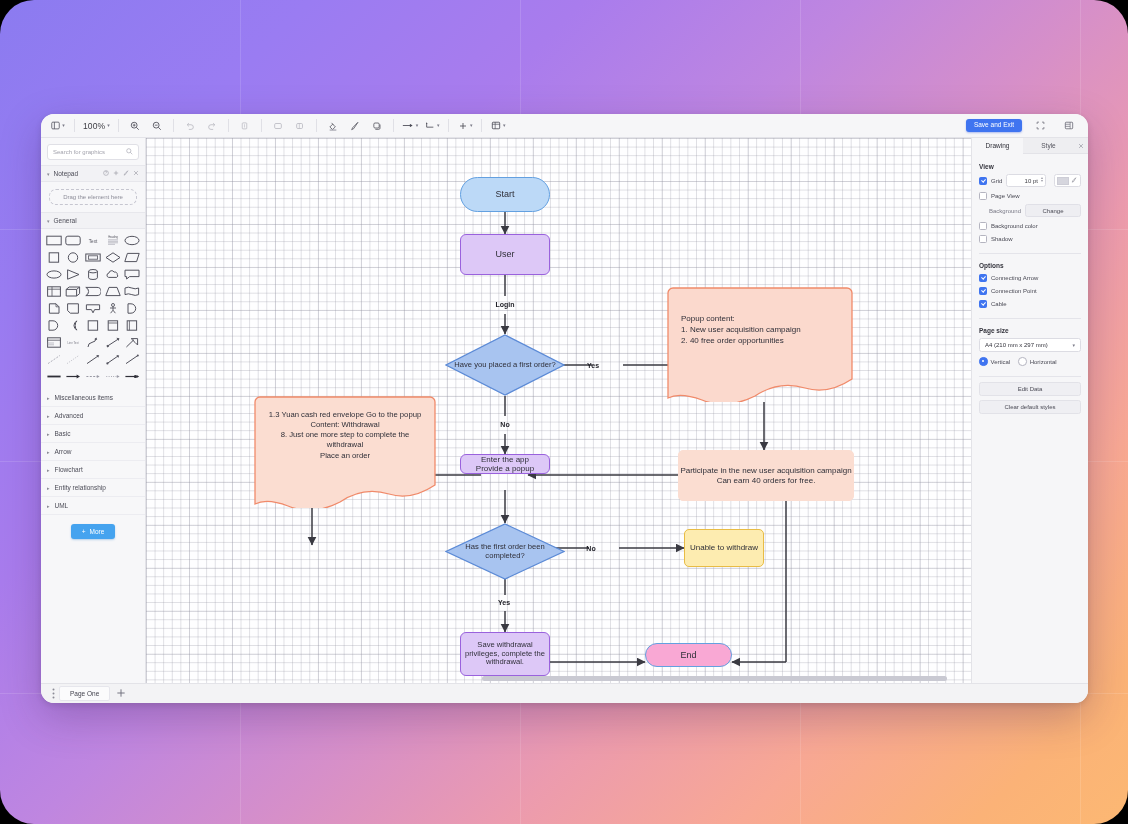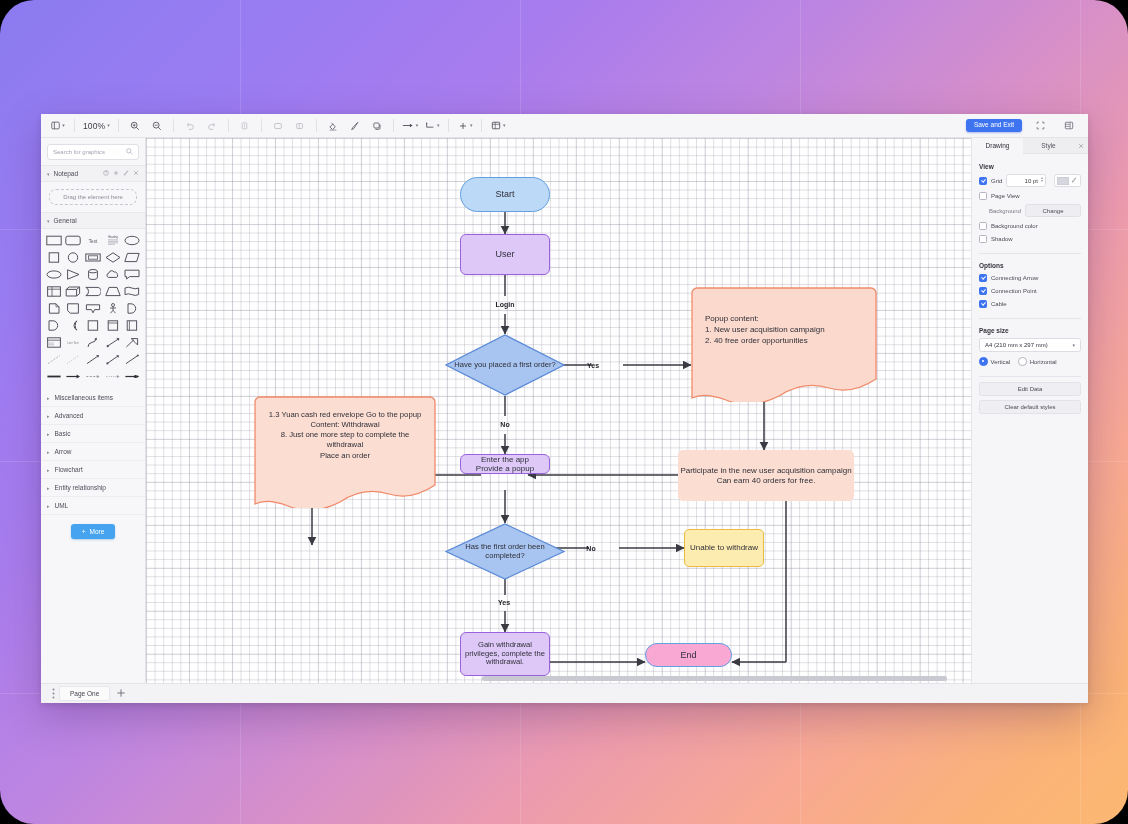--- a/index.html
+++ b/index.html
@@ -30,21 +30,21 @@
       linear-gradient(rgba(255,255,255,.13) 1px, transparent 1px),
       linear-gradient(90deg, rgba(255,255,255,.13) 1px, transparent 1px);
     background-size:280px 232px;
     background-position:-40px -3px;
     pointer-events:none;
   }
 
   
   #window{
     position:absolute;left:41px;top:114px;width:1047px;height:589px;
-    background:#f3f3f5;border-radius:1px;
+    background:#f3f3f5;border-radius:13px;
     box-shadow:0 14px 40px rgba(60,30,90,.28), 0 2px 6px rgba(0,0,0,.12);
     overflow:hidden;display:flex;flex-direction:column;
     font-size:8px;color:#3c3c43;
   }
 
   
   #toolbar{
     height:23px;min-height:23px;display:flex;align-items:center;
     background:#f6f6f8;border-bottom:1px solid #e3e3e8;
     padding:0 6px;gap:0;
@@ -740,21 +740,21 @@
 
           <div style="position:absolute;left:299px;top:196px;width:120px;height:62px;">
             <svg width="120" height="62" style="position:absolute;left:0;top:0;">
               <path d="M60 1 L119 31 L60 61 L1 31 Z" fill="#a8c4f0" stroke="#5b8ad6" stroke-width="1.3"></path>
             </svg>
             <div class="node" style="left:8px;top:0;width:104px;height:62px;font-size:7.6px;line-height:1.22;">
               <span style="white-space:pre-line;">Have you placed a first order?</span>
             </div>
           </div>
 
-          <div style="position:absolute;left:545px;top:149px;width:186px;height:115px;text-decoration:underline;">
+          <div style="position:absolute;left:521px;top:149px;width:186px;height:115px;text-decoration:underline;">
             <svg width="186" height="115" style="position:absolute;left:0;top:0;">
               <path d="M6 1 H180 a5 5 0 0 1 5 5 V92 q-24 16 -47 9 q-26 -8 -50 8 q-28 14 -53 4 q-22 -8 -34 -2 V6 a5 5 0 0 1 5 -5 Z" fill="#fbd9cd" stroke="#f08a6a" stroke-width="1.3"></path>
             </svg>
             <div style="position:absolute;left:14px;top:27px;width:168px;font-size:8px;line-height:1.35;color:#2f2f38;text-align:left;white-space:pre-line;">Popup content:
 1. New user acquisition campaign
 2. 40 free order opportunities</div>
           </div>
 
           <div style="position:absolute;left:108px;top:258px;width:182px;height:112px;">
             <svg width="182" height="112" style="position:absolute;left:0;top:0;">
@@ -784,21 +784,21 @@
             <div class="node" style="left:6px;top:0;width:108px;height:57px;font-size:7.6px;line-height:1.22;">
               <span style="white-space:pre-line;">Has the first order been completed?</span>
             </div>
           </div>
 
           <div class="node" style="left:538px;top:391px;width:80px;height:38px;background:#fdecb0;border:1.3px solid #e8bc45;border-radius:5px;font-size:8px;line-height:1.25;">
             <span style="white-space:pre-line;">Unable to withdraw</span>
           </div>
 
           <div class="node" style="left:314px;top:494px;width:90px;height:44px;background:#ddc8f7;border:1.3px solid #9a62dd;border-radius:6px;font-size:7.6px;line-height:1.25;">
-            <span style="white-space:pre-line;">Gain withdrawal privileges, complete the withdrawal.</span>
+            <span style="white-space:pre-line;">Save withdrawal privileges, complete the withdrawal.</span>
           </div>
 
           <div class="node" style="left:499px;top:505px;width:87px;height:24px;background:#f9a8d4;border:1.3px solid #63a0e0;border-radius:19px;font-size:9px;">
             <span>End</span>
           </div>
         </div>
 
         <div id="hscroll">
             <i></i>
           </div>

